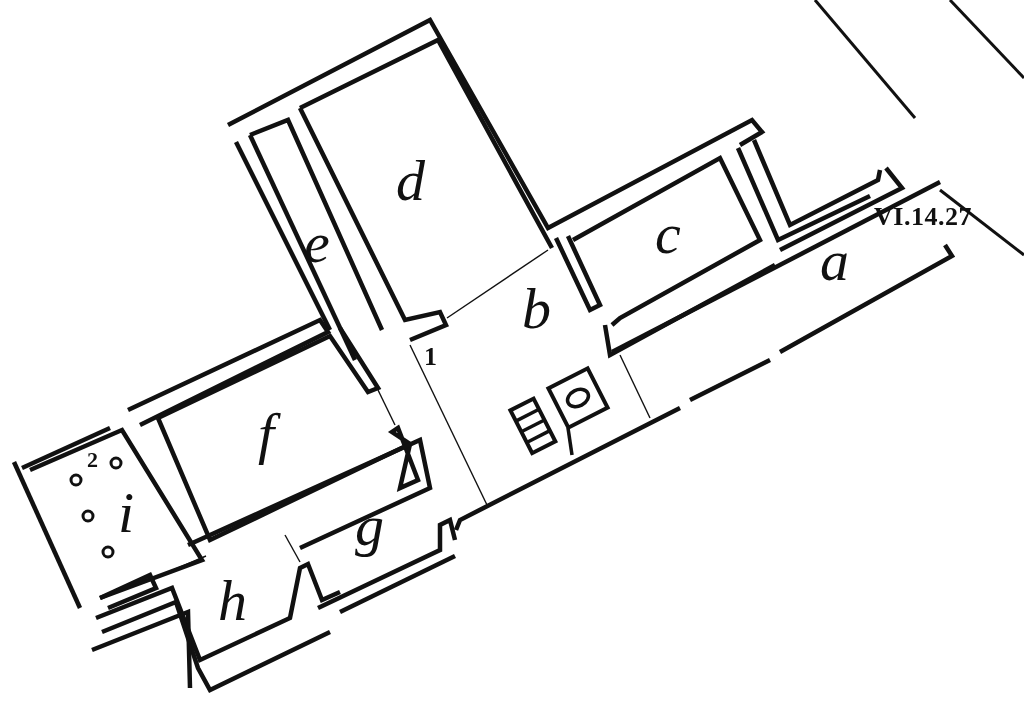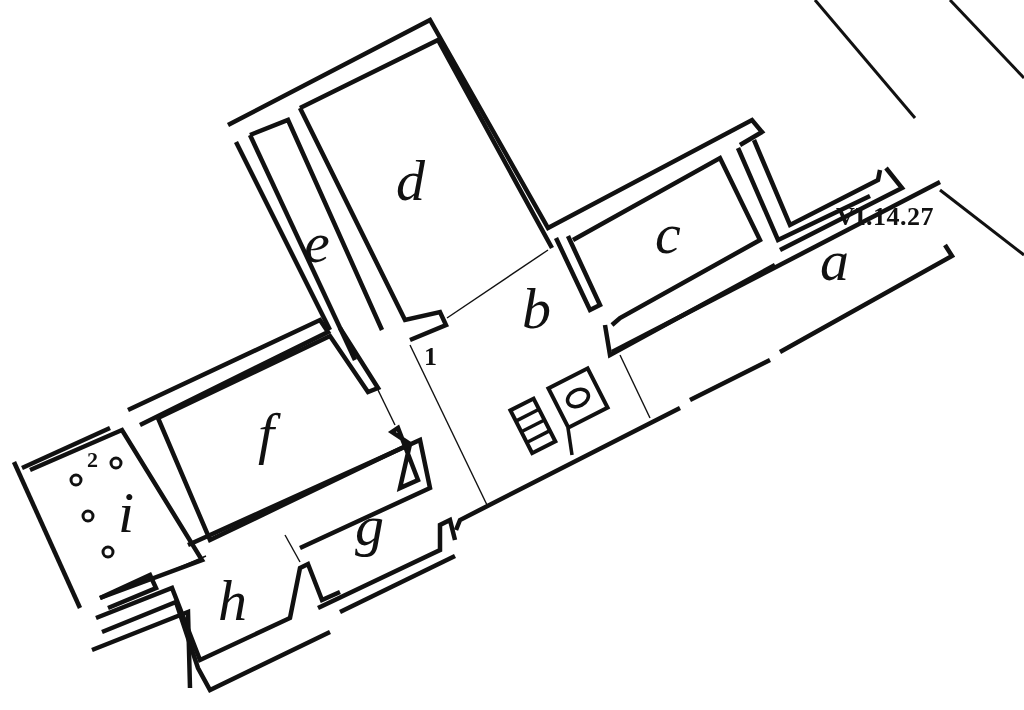--- a/index.html
+++ b/index.html
@@ -92,21 +92,21 @@
   <line class="line" style="stroke-width:3.5" x1="568" y1="428" x2="572" y2="455"></line>
 
   <g>
     <circle cx="76" cy="480" r="5" class="wall" style="stroke-width:3"></circle>
     <circle cx="116" cy="463" r="5" class="wall" style="stroke-width:3"></circle>
     <circle cx="88" cy="516" r="5" class="wall" style="stroke-width:3"></circle>
     <circle cx="108" cy="552" r="5" class="wall" style="stroke-width:3"></circle>
   </g>
 </svg>
 
-<div class="title-label" style="left:836px; top:204px;">VI.14.27</div>
+<div class="title-label" style="left:874px; top:204px;">VI.14.27</div>
 
 <div class="room-label" style="left:820px; top:232px;">a</div>
 <div class="room-label" style="left:522px; top:280px;">b</div>
 <div class="room-label" style="left:655px; top:205px;">c</div>
 <div class="room-label" style="left:396px; top:152px;">d</div>
 <div class="room-label" style="left:304px; top:214px;">e</div>
 <div class="room-label" style="left:258px; top:405px;">f</div>
 <div class="room-label" style="left:355px; top:497px;">g</div>
 <div class="room-label" style="left:218px; top:572px;">h</div>
 <div class="room-label" style="left:118px; top:484px;">i</div>

